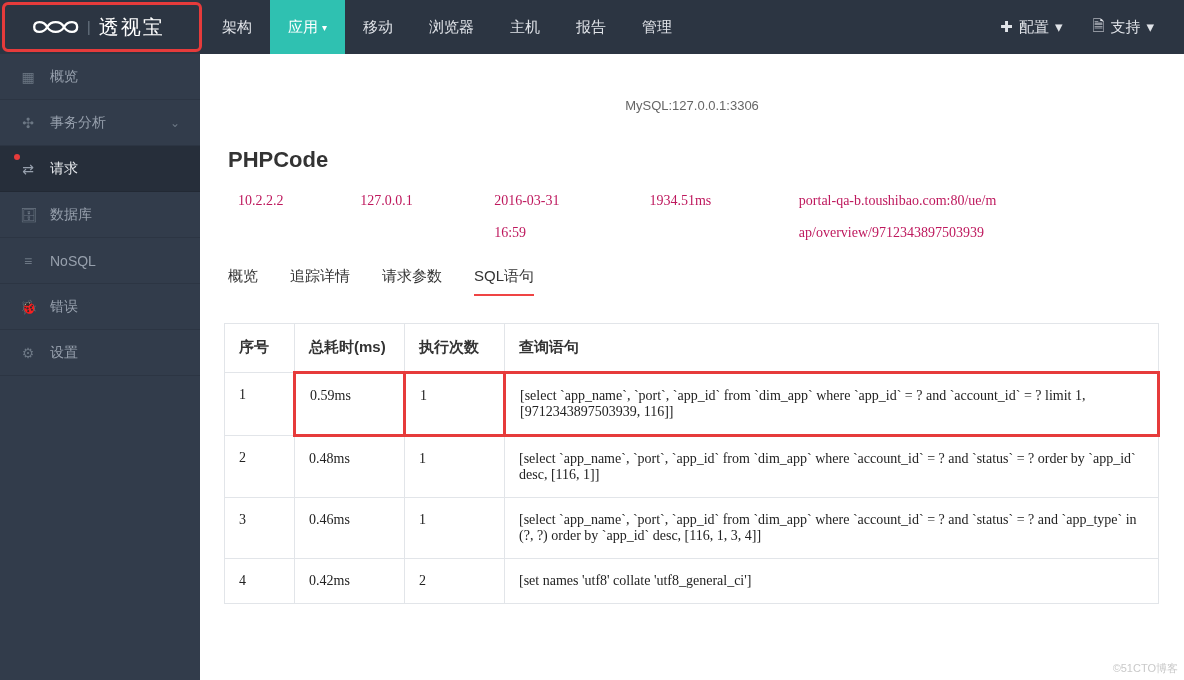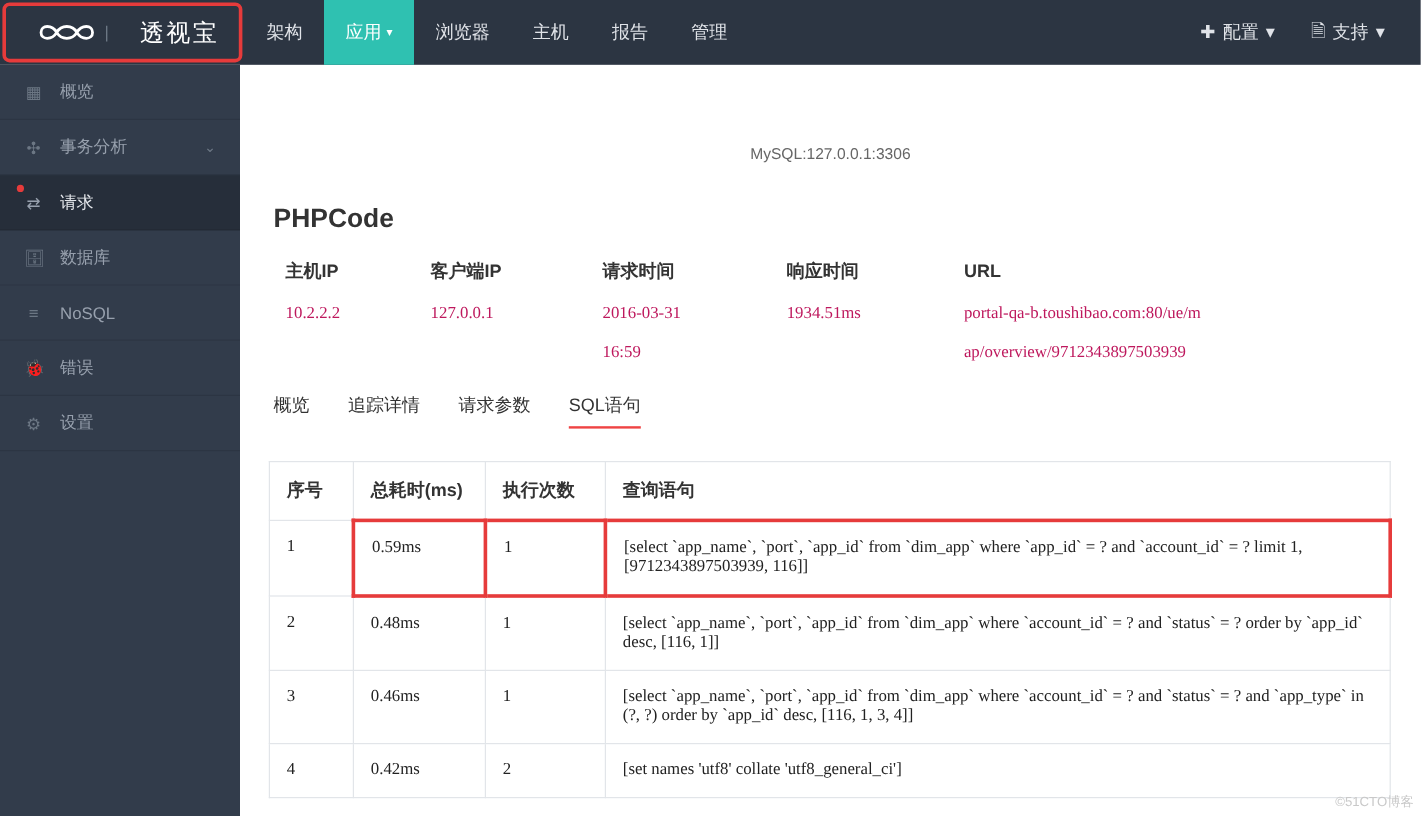--- a/index.html
+++ b/index.html
@@ -1,37 +1,37 @@
 <!DOCTYPE html>
 <html><head>
 <meta charset="utf-8">
 <style>
 * { margin: 0; padding: 0; box-sizing: border-box; }
 body { font-family: "Microsoft YaHei", "PingFang SC", Arial, sans-serif; font-size: 14px; background: #f5f5f5; color: #333; width: 1184px; height: 680px; overflow: hidden; }
 .top-nav { height: 54px; background: #2c3542; display: flex; align-items: stretch; color: #c8ccd2; }
 .logo-box { width: 200px; display: flex; align-items: center; padding-left: 18px; border: 3px solid #e63b3b; border-radius: 6px; margin: 2px; background:#2c3542; }
 .logo-box svg { height: 28px; }
-.logo-text { font-size: 20px; color: #fff; margin-left: 18px; letter-spacing: 2px; font-weight:300; }
+.logo-text { font-size: 20px; color: #fff; margin-left: 0; letter-spacing: 2px; font-weight:300; }
 .nav-items { display: flex; align-items: stretch; }
 .nav-item { display: flex; align-items: center; padding: 0 18px; color: #e0e3e8; cursor: pointer; font-size: 15px; }
 .nav-item.active { background: #2fc1b1; color: #fff; }
 .nav-item .caret { margin-left: 4px; font-size: 10px; }
 .nav-right { margin-left: auto; display: flex; align-items: center; padding-right: 30px; gap: 30px; color: #e0e3e8; }
 .nav-right-item { display: flex; align-items: center; gap: 6px; cursor: pointer; font-size: 15px; }
 .layout { display: flex; height: calc(680px - 54px); }
 .sidebar { width: 200px; background: #323c4b; color: #97a0ad; display: flex; flex-direction: column; }
 .side-item { display: flex; align-items: center; height: 46px; padding: 0 20px; gap: 14px; cursor: pointer; border-bottom: 1px solid rgba(0,0,0,.1); }
 .side-item.active { background: #262e3a; color: #e5e8ec; }
 .side-item .icon { width: 16px; text-align: center; color: #6c7784; }
 .side-item.active .icon { color: #97a0ad; }
 .side-item.has-caret { position: relative; }
 .side-caret { margin-left: auto; font-size: 12px; color: #6c7784; }
 .red-dot { position:absolute; left:14px; top:8px; width:6px; height:6px; background:#e63b3b; border-radius:50%; }
 .main { flex: 1; background: #fff; overflow-y: auto; padding: 0 24px 24px 24px; }
-.mysql-label { text-align: center; color: #666; font-size: 13px; padding: 44px 0 20px 0; font-family: Arial, sans-serif; margin-top: 22px; }
+.mysql-label { text-align: center; color: #666; font-size: 13px; padding: 44px 0 20px 0; font-family: Arial, sans-serif; }
 .section-title { font-size: 22px; font-weight: 700; margin: 14px 0 12px 4px; }
 .info-table { width: 100%; border-collapse: collapse; }
 .info-table th { text-align: left; font-weight: 600; padding: 10px 14px; font-size: 15px; }
 .info-table td { text-align: left; padding: 8px 14px; font-family: Georgia, serif; color: #be185d; vertical-align: top; }
 .tabs { display: flex; gap: 32px; padding: 18px 4px 0 4px; border-bottom: 1px solid transparent; }
 .tab { padding-bottom: 8px; font-size: 15px; color: #333; cursor: pointer; }
 .tab.active { border-bottom: 2px solid #ef4444; font-weight: 400; }
 .sql-table { width: 100%; border-collapse: collapse; margin-top: 26px; border: 1px solid #e2e5e9; }
 .sql-table th, .sql-table td { border: 1px solid #e2e5e9; padding: 14px 14px; text-align: left; vertical-align: top; font-family: Georgia, serif; }
 .sql-table th { font-weight: 600; font-size: 15px; font-family: "Microsoft YaHei", sans-serif; }
@@ -50,20 +50,21 @@
   <div class="logo-box">
     <svg viewBox="0 0 60 30">
       <path d="M12 15 C12 8, 22 8, 26 15 C30 22, 40 22, 44 15 C48 8, 58 8, 58 15 C58 22, 48 22, 44 15 C40 8, 30 8, 26 15 C22 22, 12 22, 12 15 Z" stroke="#fff" stroke-width="2.5" fill="none"></path>
     </svg>
     <span class="divider" style="color:#6c7784;margin:0 8px;">|</span>
     <span class="logo-text">透视宝</span>
   </div>
   <div class="nav-items" id="nav-items">
       <div class="nav-item">架构</div>
       <div class="nav-item active">应用<span class="caret">▾</span></div>
+      <div class="nav-item">移动</div>
       <div class="nav-item">浏览器</div>
       <div class="nav-item">主机</div>
       <div class="nav-item">报告</div>
       <div class="nav-item">管理</div>
     </div>
   <div class="nav-right" id="nav-right">
       <div class="nav-right-item">
         <span>✚</span>
         <span>配置</span>
         <span class="caret">▾</span>
@@ -110,27 +111,20 @@
         <span>设置</span>
       </div>
     </div>
 
   <div class="main">
     <div class="mysql-label">MySQL:127.0.0.1:3306</div>
     <div class="section-title">PHPCode</div>
 
     <table class="info-table">
       <tbody>
-          <tr>
-        <th>主机IP</th>
-        <th>客户端IP</th>
-        <th>请求时间</th>
-        <th>响应时间</th>
-        <th>URL</th>
-      </tr>
       <tr>
         <td>10.2.2.2</td>
         <td>127.0.0.1</td>
         <td><span>2016-03-31</span></td>
         <td>1934.51ms</td>
         <td><span>portal-qa-b.toushibao.com:80/ue/m</span></td>
       </tr>
       <tr>
         <td></td>
             <td></td>

